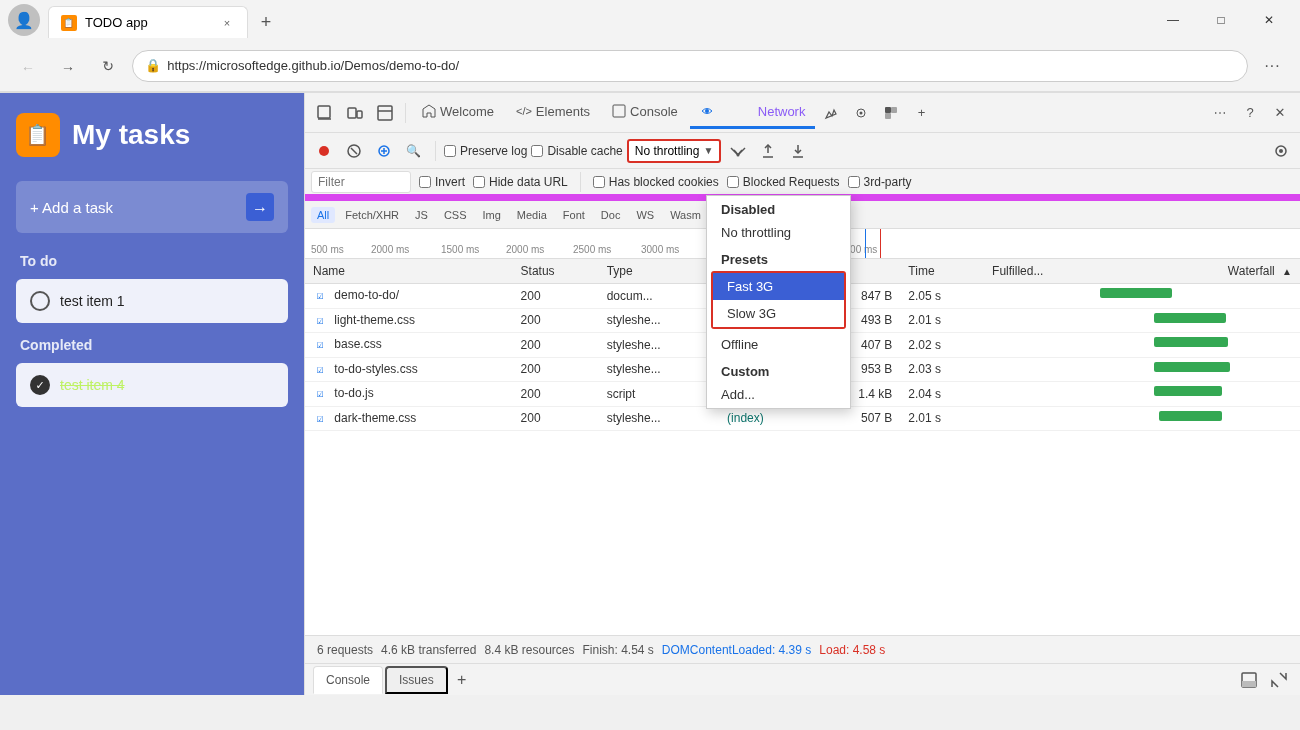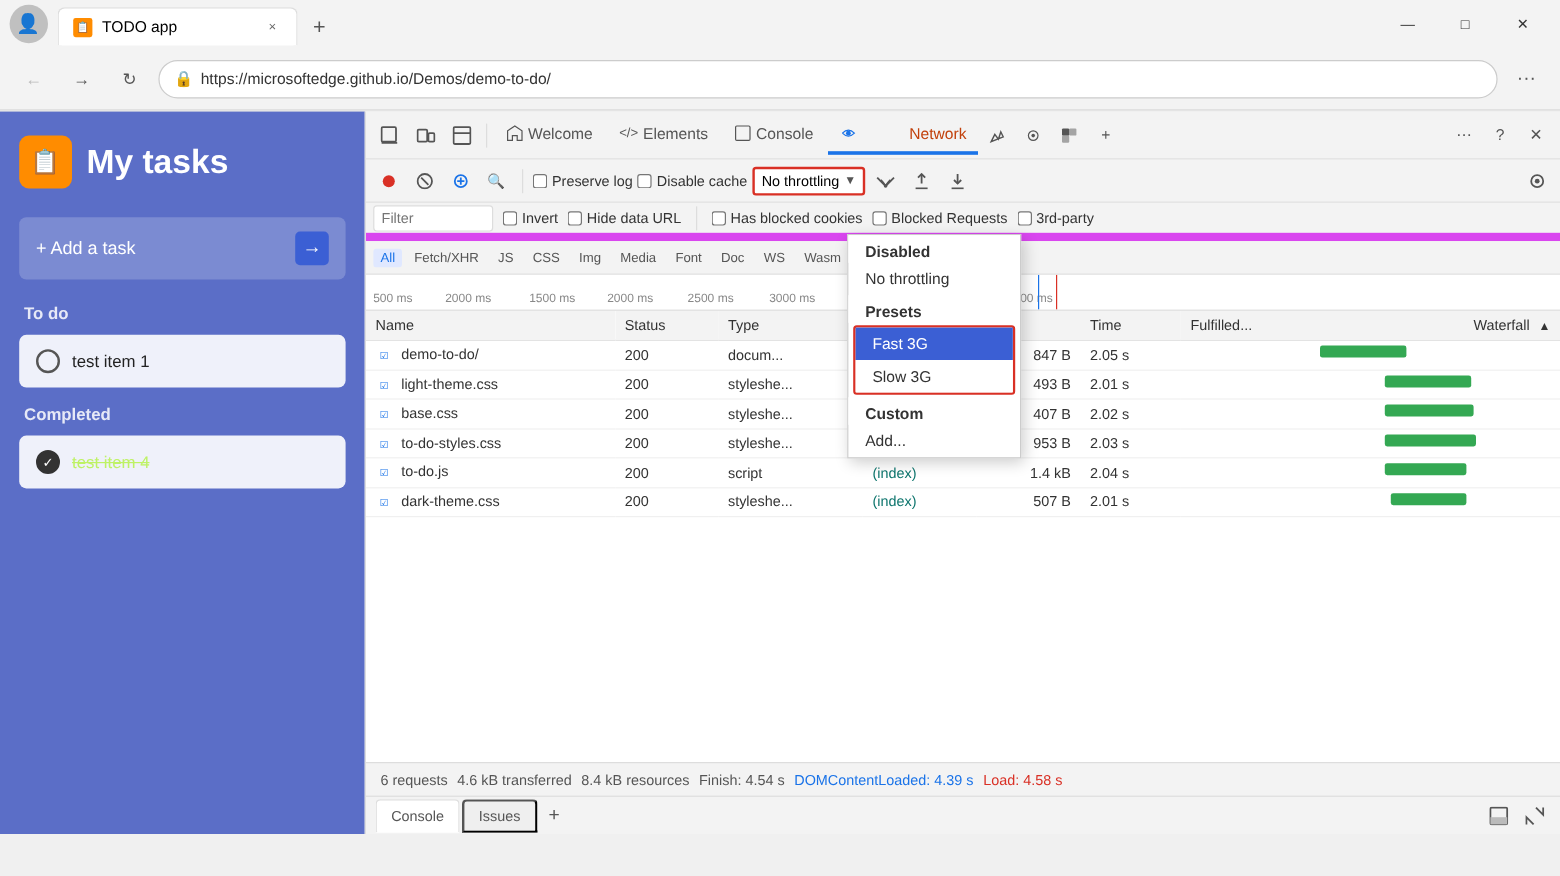--- a/index.html
+++ b/index.html
@@ -210,21 +210,21 @@
         <svg width="14" height="14" viewBox="0 0 14 14">
             <rect x="1" y="1" width="12" height="12" rx="1" stroke="#555" stroke-width="1" fill="none"></rect>
           </svg>
         <span>Console</span>
       </button>
       <button class="dt-tab active">
         <svg width="14" height="14" viewBox="0 0 14 14">
             <path d="M2 7 Q7 2 12 7 Q7 12 2 7" stroke="#1a73e8" stroke-width="1" fill="none"></path>
             <circle cx="7" cy="7" r="2" fill="#1a73e8"></circle>
           </svg>
-        <span style="color:#c2410c;padding-left:40px;">Network</span>
+        <span style="color:#8b5cf6;padding-left:40px;">Network</span>
       </button>
       <button class="dt-btn">
         <svg width="14" height="14" viewBox="0 0 14 14">
             <polygon points="2,12 5,6 8,10 10,4 12,8" stroke="#555" stroke-width="1.2" fill="none"></polygon>
           </svg>
       </button>
       <button class="dt-btn">
         <svg width="14" height="14" viewBox="0 0 14 14">
             <circle cx="7" cy="7" r="4" stroke="#555" stroke-width="1" fill="none"></circle>
             <circle cx="7" cy="7" r="1.5" fill="#555"></circle>
@@ -514,15 +514,16 @@
 </div>
 
 <div class="throttle-dropdown-menu">
   <div class="throttle-section-label">Disabled</div>
   <div class="throttle-item">No throttling</div>
   <div class="throttle-section-label">Presets</div>
   <div class="throttle-highlight" style="margin:2px 4px; border-radius:3px;">
     <div class="throttle-item selected">Fast 3G</div>
     <div class="throttle-item" style="background:white; color:#333;">Slow 3G</div>
   </div>
+  <div class="throttle-item">Offline</div>
   <div class="throttle-section-label">Custom</div>
   <div class="throttle-item">Add...</div>
 </div>
 
 </body></html>

